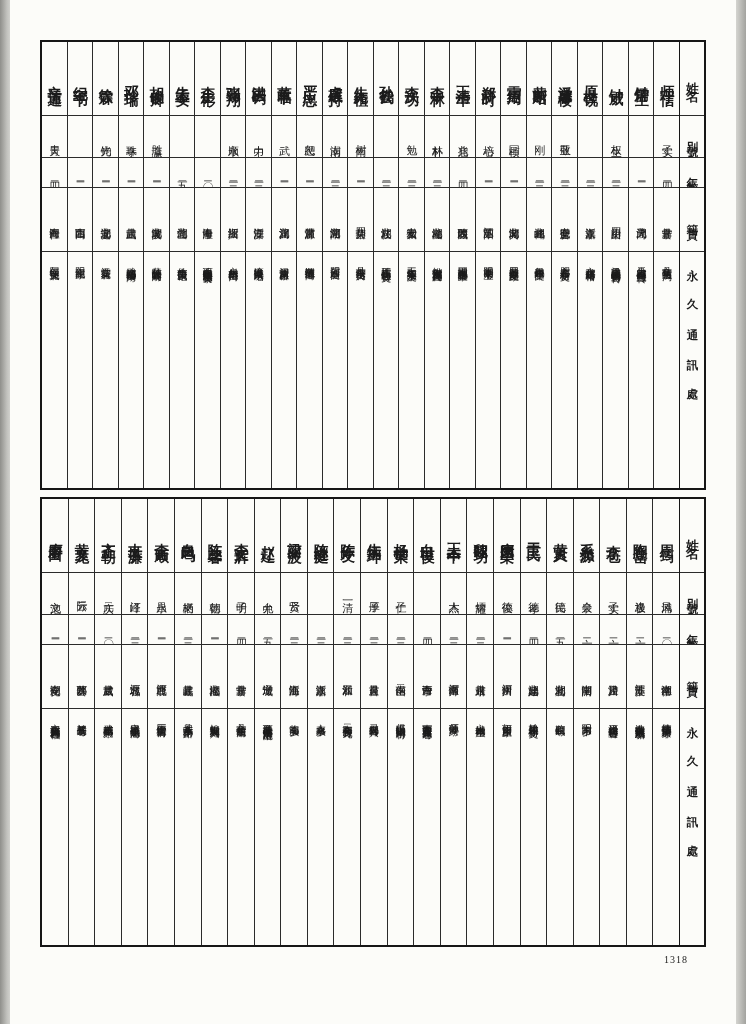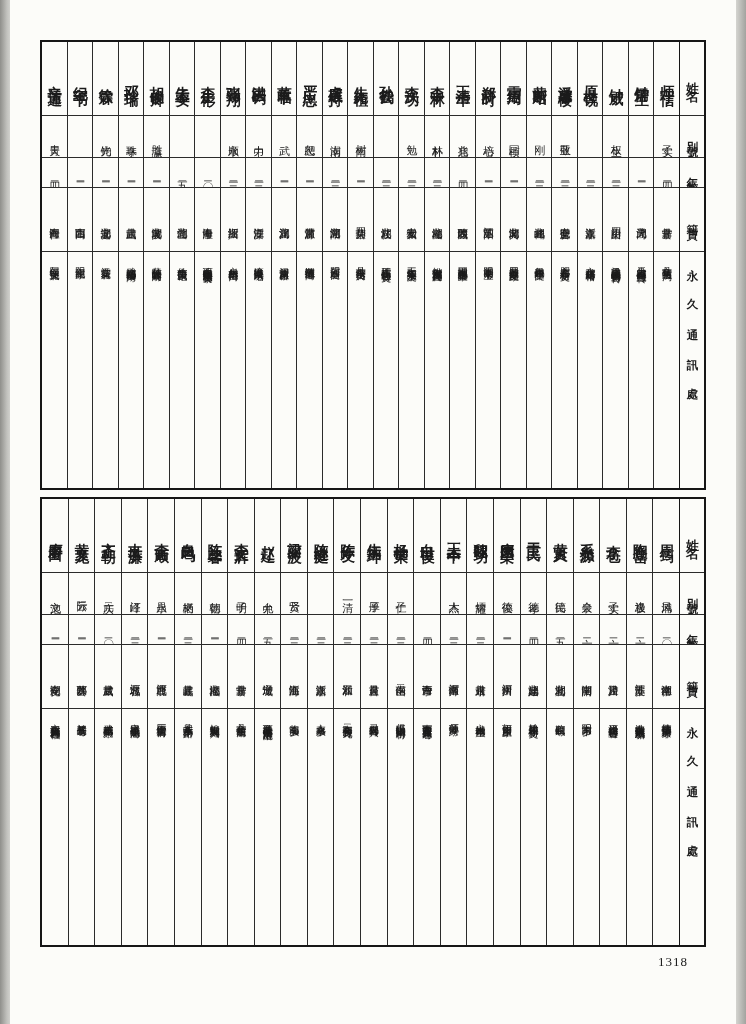--- a/index.html
+++ b/index.html
@@ -33,21 +33,21 @@
   .c-addr{flex:1;border-bottom:none;align-items:flex-start;padding-top:7px;}
   .vt{writing-mode:vertical-rl;text-orientation:upright;display:block;}
   .t-name{font-size:14.5px;font-weight:bold;letter-spacing:3px;}
   .t-alias{font-size:11px;letter-spacing:1px;}
   .t-age{font-size:11px;letter-spacing:1px;}
   .t-native{font-size:10.5px;line-height:11.5px;letter-spacing:0.5px;max-height:58px;}
   .t-addr{font-size:10px;line-height:11.5px;max-height:226px;letter-spacing:0.5px;}
   .h-name{font-size:13px;font-weight:bold;letter-spacing:7px;}
   .h-small{font-size:11.5px;font-weight:bold;letter-spacing:5px;}
   .h-addr{font-size:11.5px;font-weight:bold;letter-spacing:30px;}
-  .page-num{position:absolute;right:48px;top:954px;font-size:13px;letter-spacing:1px;}
+  .page-num{position:absolute;right:48px;top:954px;font-size:10px;letter-spacing:1px;}
 </style>
 </head>
 <body>
 
 <div class="page">
 
   <div class="dtable" id="table-top">
     <div class="header-col">
       <div class="cell c-name">
           <span class="vt h-name">姓名</span>

